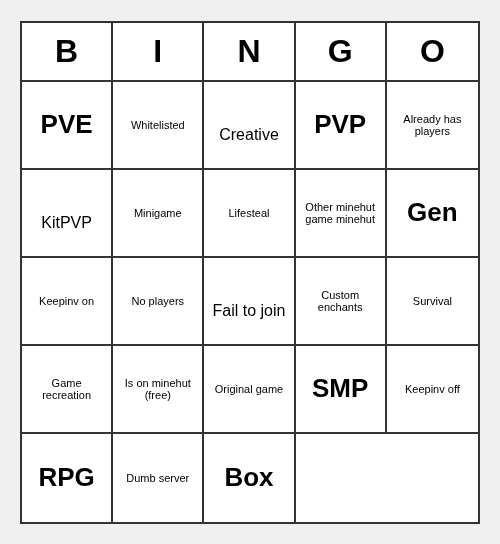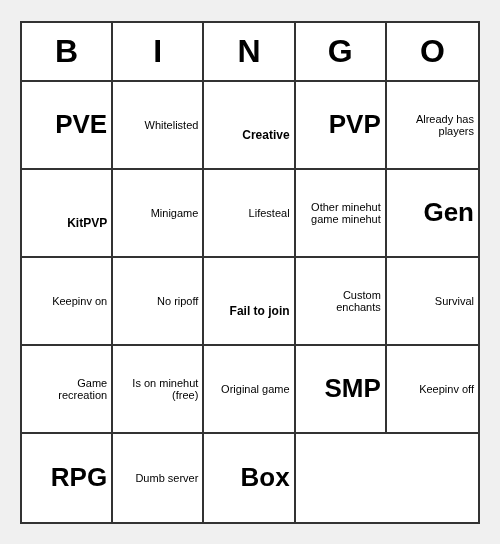--- a/index.html
+++ b/index.html
@@ -47,21 +47,21 @@
       grid-template-rows: repeat(5, 1fr);
     }
 
     .bingo-cell {
       border-right: 2px solid #333;
       border-bottom: 2px solid #333;
       min-height: 88px;
       display: flex;
       align-items: center;
       justify-content: center;
-      text-align: right;
+      text-align: center;
       padding: 6px 4px;
     }
 
     .bingo-cell:nth-child(5n) {
       border-right: none;
     }
 
     .bingo-cell:nth-child(n+21) {
       border-bottom: none;
     }
@@ -70,22 +70,22 @@
       display: block;
       width: 100%;
     }
 
     .text-large {
       font-size: 26px;
       font-weight: bold;
     }
 
     .text-medium {
-      font-size: 12px;
-      font-weight: bold;
+      font-size: 16px;
+      font-weight: normal;
       margin-top: 20px;
     }
 
     .text-small {
       font-size: 11px;
     }
 
     .text-xsmall {
       font-size: 11px;
     }
@@ -129,21 +129,21 @@
       <div class="bingo-cell">
         <span class="text-xsmall">Other minehut game minehut</span>
       </div>
       <div class="bingo-cell">
         <span class="text-large">Gen</span>
       </div>
       <div class="bingo-cell">
         <span class="text-small">Keepinv on</span>
       </div>
       <div class="bingo-cell">
-        <span class="text-small">No ripoff</span>
+        <span class="text-small">No players</span>
       </div>
       <div class="bingo-cell">
         <span class="text-medium">Fail to join</span>
       </div>
       <div class="bingo-cell">
         <span class="text-xsmall">Custom enchants</span>
       </div>
       <div class="bingo-cell">
         <span class="text-small">Survival</span>
       </div>

